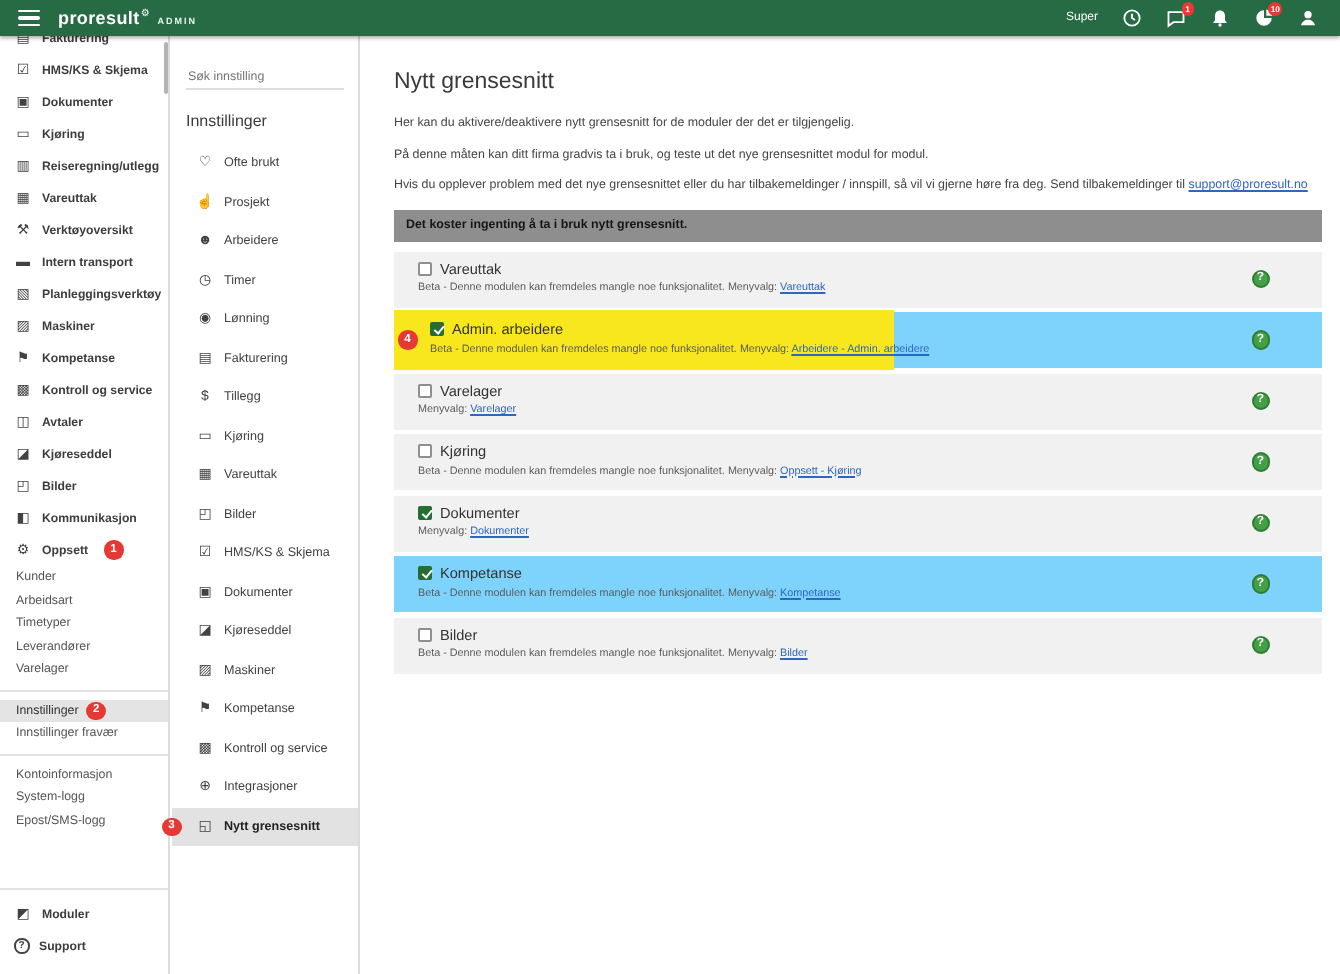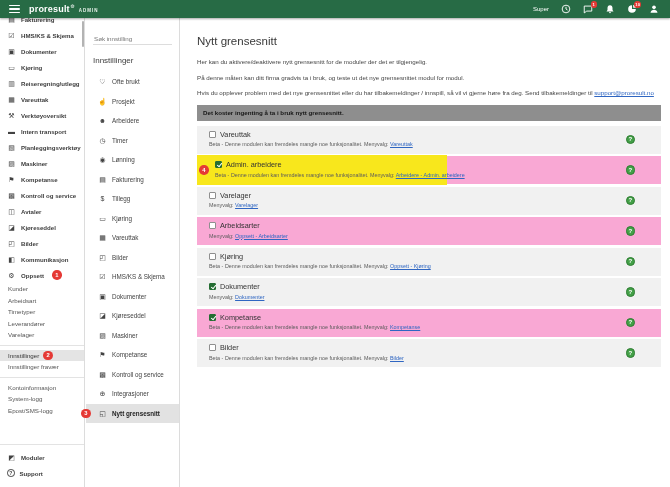--- a/index.html
+++ b/index.html
@@ -58,21 +58,21 @@
   .main{position:absolute;top:18px;left:181px;width:489px;height:469px;background:#fff;}
   .main-inner{padding:0 9px 0 16px;}
   .page-title{font-size:11.5px;color:#3a3a3a;font-weight:400;margin:17px 0 11px;}
   .intro{font-size:6.2px;color:#454545;margin:0 0 8.5px;}
   .intro a{color:#2f66c2;text-decoration:underline;cursor:pointer;}
   .banner{margin-top:4px;height:16px;background:#8e8e8e;display:flex;align-items:center;
     padding-left:6px;font-size:6.2px;font-weight:bold;color:#161616;}
   .rows{margin-top:5px;}
   .row{position:relative;height:28px;margin-bottom:2.5px;padding-left:12px;}
   .row.gray{background:#f1f1f1;}
-  .row.white{background:#f9a8d4;}
+  .row.white{background:#7dd3fc;}
   .row-top{display:flex;align-items:center;gap:4px;padding-top:4px;position:relative;z-index:1;}
   .cb{width:7px;height:7px;border:1px solid #8f8f8f;background:#fff;border-radius:1px;flex:0 0 auto;position:relative;cursor:pointer;}
   .cb.checked{background:#256d33;border-color:#256d33;}
   .cb.checked::after{content:"";position:absolute;left:1.7px;top:.4px;width:2.2px;height:4.2px;
     border:solid #fff;border-width:0 1.1px 1.1px 0;transform:rotate(40deg);}
   .row-label{font-size:7.3px;color:#333;}
   .row-sub{font-size:5.4px;color:#5c5c5c;margin-top:2.5px;position:relative;z-index:1;}
   .row-sub a{color:#2f66c2;text-decoration:underline;cursor:pointer;}
   .help{position:absolute;right:26px;top:9px;width:9.5px;height:9.5px;border-radius:50%;background:#43a047;
     border:1px solid #2e7d32;color:#fff;font-size:6px;font-weight:bold;display:flex;align-items:center;
@@ -365,32 +365,20 @@
           <span class="row-label">Varelager</span>
         </div>
         <div class="row-sub">
           <span></span>
           <span>Menyvalg:</span>
           <a>Varelager</a>
         </div>
         <span class="help">?</span>
       </div>
 
-      <div class="row white">
-        <div class="row-top">
-          <span class="cb"></span>
-          <span class="row-label">Arbeidsarter</span>
-        </div>
-        <div class="row-sub">
-          <span></span>
-          <span>Menyvalg:</span>
-          <a>Oppsett - Arbeidsarter</a>
-        </div>
-        <span class="help">?</span>
-      </div>
 
       <div class="row gray">
         <div class="row-top">
           <span class="cb"></span>
           <span class="row-label">Kjøring</span>
         </div>
         <div class="row-sub">
           <span>Beta - Denne modulen kan fremdeles mangle noe funksjonalitet.</span>
           <span>Menyvalg:</span>
           <a>Oppsett - Kjøring</a>

